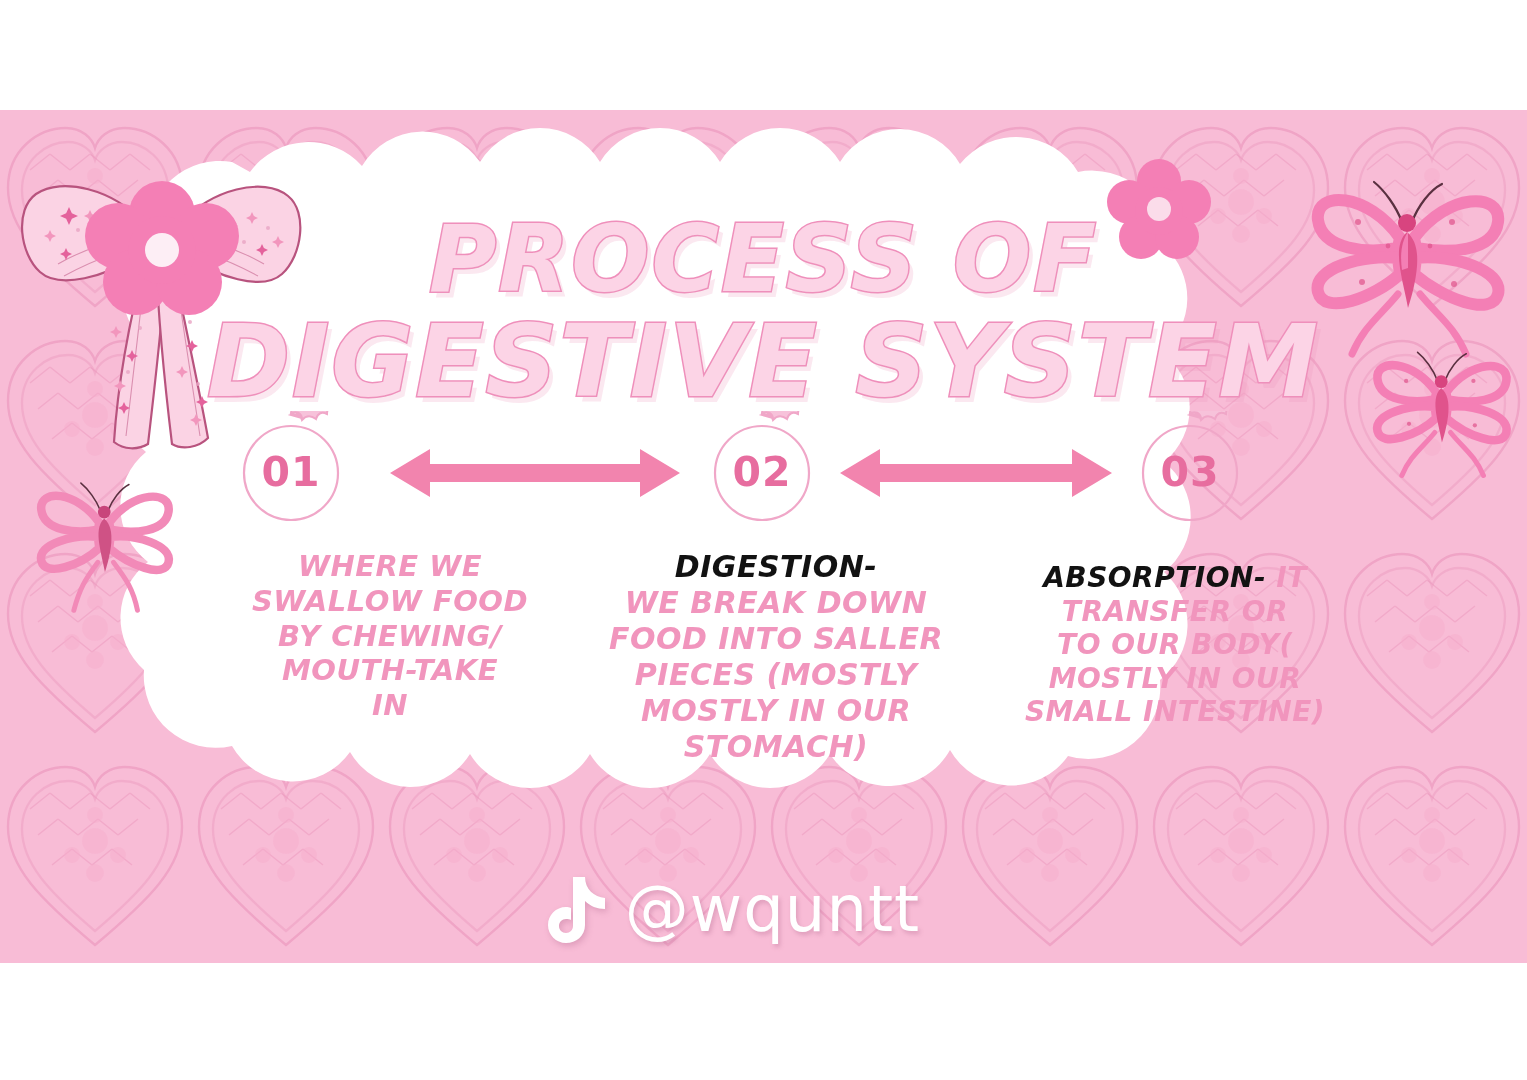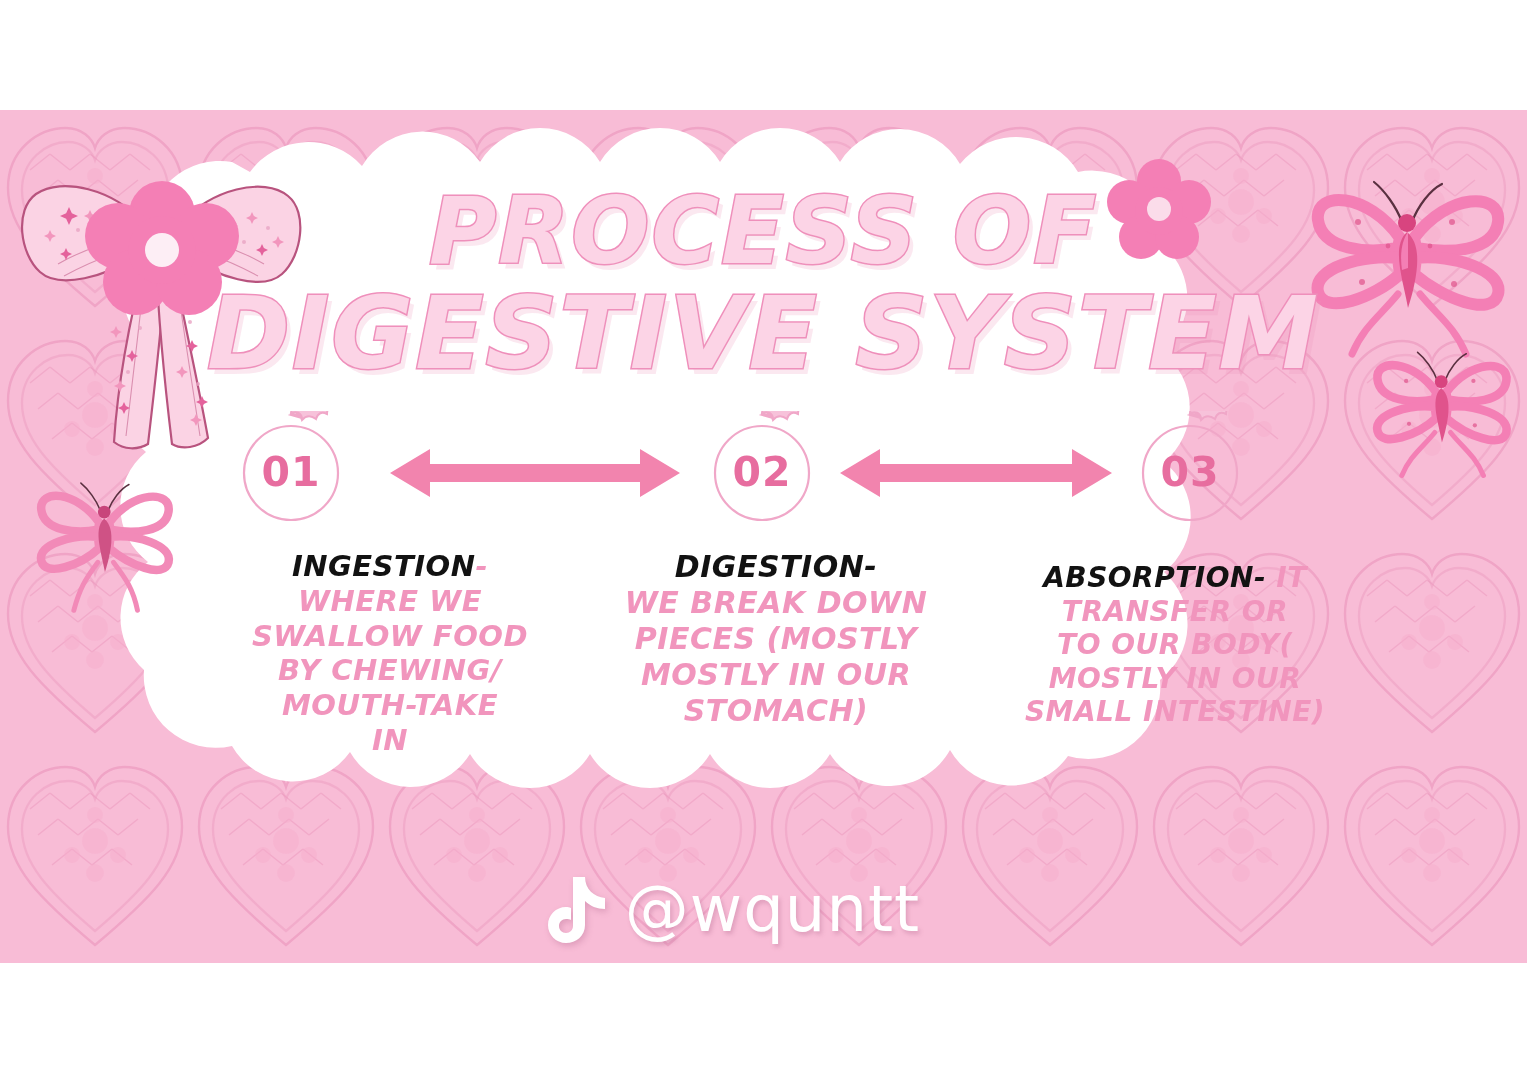--- a/index.html
+++ b/index.html
@@ -70,20 +70,21 @@
     display: block;
     font-family: "DejaVu Sans", sans-serif;
     font-weight: bold;
     font-style: italic;
     color: #fcd4e6;
     letter-spacing: 2px;
     line-height: 1.0;
     -webkit-text-stroke: 3px #ef8fbb;
     paint-order: stroke fill;
     text-shadow: 5px 6px 0 rgba(236,150,188,0.22);
+    margin-top: 28px;
   }
   #title-line-1 { font-size: 92px; }
   #title-line-2 { font-size: 100px; margin-top: 6px; }
 
   
   .badge {
     position: absolute;
     width: 124px;
     height: 124px;
   }
@@ -435,35 +436,33 @@
              q9,-3 11,5 Z"></path>
       </g>
       <g transform="translate(62,62)">
         <circle r="47" fill="none" stroke="#f0a7c8" stroke-width="2.2"></circle>
       </g>
     </svg>
     <span class="badge-num">03</span>
   </div>
 
   <div class="col" id="col-1">
-    <span class="lead-line">
-      <span class="col-term">INGESTION</span><span class="col-body" style="color: rgb(241, 149, 189);">-</span>
-    </span>
     <span class="body-line col-body">WHERE WE</span>
     <span class="body-line col-body">SWALLOW FOOD</span>
     <span class="body-line col-body">BY CHEWING/</span>
     <span class="body-line col-body">MOUTH-TAKE</span>
     <span class="body-line col-body">IN</span>
   </div>
 
   <div class="col" id="col-2">
     <span class="lead-line">
       <span class="col-term">DIGESTION</span><span class="col-term" style="color: rgb(18, 18, 18);">-</span>
     </span>
     <span class="body-line col-body">WE BREAK DOWN</span>
+    <span class="body-line col-body">FOOD INTO SALLER</span>
     <span class="body-line col-body">PIECES (MOSTLY</span>
     <span class="body-line col-body">MOSTLY IN OUR</span>
     <span class="body-line col-body">STOMACH)</span>
   </div>
 
   <div class="col" id="col-3">
     <span class="lead-line">
       <span class="col-term">ABSORPTION</span><span class="col-term" style="color: rgb(18, 18, 18);">-</span><span class="col-body"> </span><span class="col-body">IT</span>
     </span>
     <span class="body-line col-body">TRANSFER OR</span>

